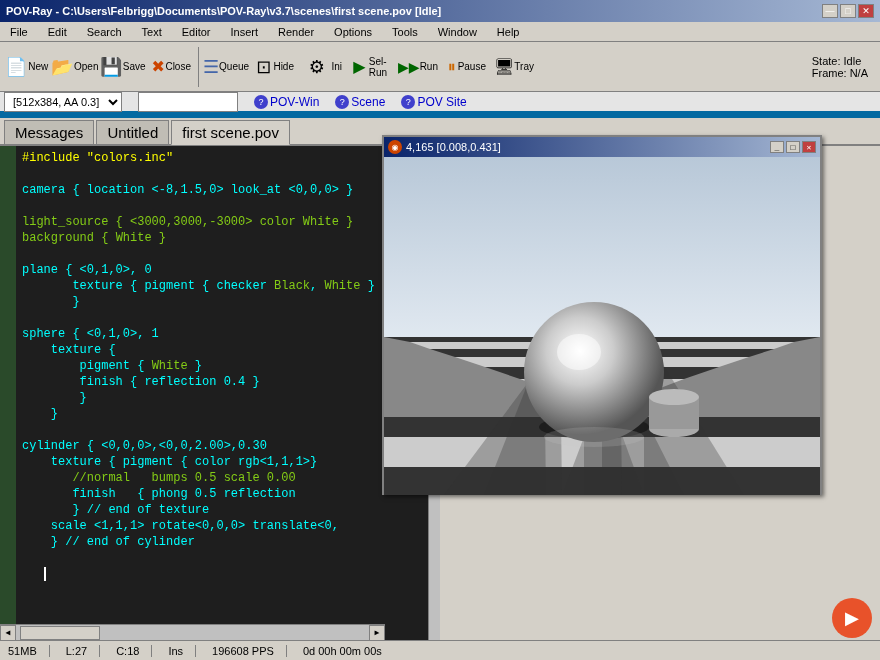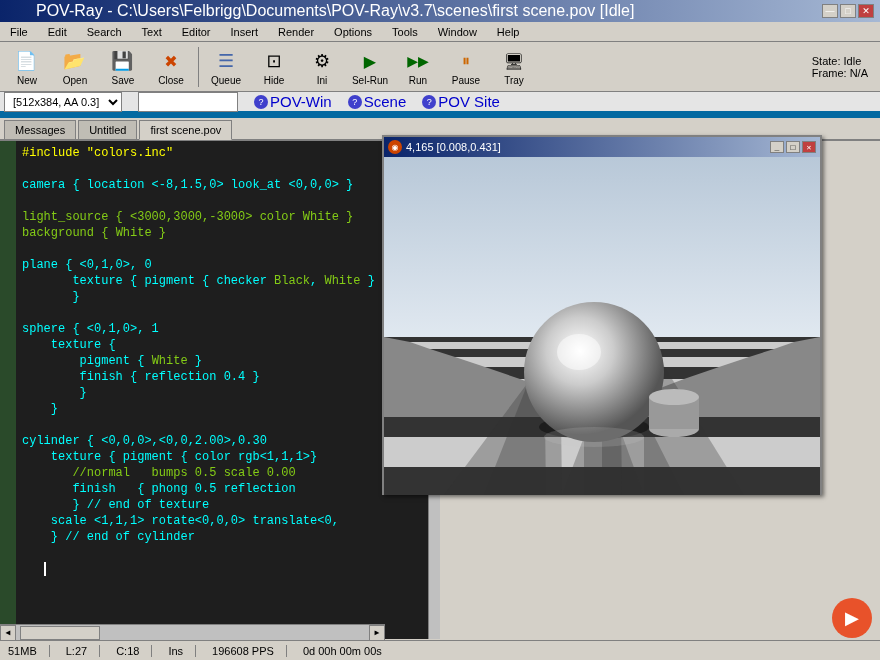--- a/index.html
+++ b/index.html
@@ -18,24 +18,23 @@
       background: linear-gradient(to right, #0a246a, #a6b8d4);
       color: white;
       height: 22px;
       display: flex;
       align-items: center;
       padding: 0 6px;
       justify-content: space-between;
       user-select: none;
     }
     #title-text {
-      font-size: 16px;
-      font-weight: normal;
-      font-family: Tahoma, sans-serif;
-      margin-left: 30px;
+      font-size: 11px;
+      font-weight: bold;
+      font-family: Tahoma, sans-serif;
     }
     #title-controls {
       display: flex;
       gap: 2px;
     }
     .title-btn {
       width: 16px;
       height: 14px;
       background: #d4d0c8;
       border: 1px solid #808080;
@@ -73,21 +72,21 @@
       background: #d4d0c8;
       height: 50px;
       display: flex;
       align-items: center;
       padding: 2px 4px;
       gap: 2px;
       border-bottom: 1px solid #808080;
     }
     .toolbar-btn {
       display: flex;
-      flex-direction: column;
+      flex-direction: row;
       align-items: center;
       justify-content: center;
       width: 46px;
       height: 44px;
       border: 1px solid transparent;
       cursor: pointer;
       padding: 2px;
       font-family: Tahoma, sans-serif;
       font-size: 10px;
     }
@@ -135,21 +134,21 @@
       width: 100px;
       height: 20px;
       border: 1px solid #808080;
       background: white;
       padding: 1px 4px;
       font-size: 11px;
     }
     .res-link {
       color: #0000cc;
       font-family: Tahoma, sans-serif;
-      font-size: 15px;
+      font-size: 12px;
       cursor: pointer;
       display: flex;
       align-items: center;
       gap: 2px;
     }
     .res-link::before {
       content: '?';
       background: #4040cc;
       color: white;
       border-radius: 50%;
@@ -168,21 +167,21 @@
       align-items: flex-end;
       padding: 2px 4px 0;
       border-bottom: 2px solid #808080;
     }
     .tab {
       padding: 3px 10px;
       border: 1px solid #808080;
       border-bottom: none;
       background: #c0bdb5;
       font-family: Tahoma, sans-serif;
-      font-size: 11px;
+      font-size: 15px;
       cursor: pointer;
       margin-right: 2px;
     }
     .tab.active {
       background: #d4d0c8;
       border-bottom: 1px solid #d4d0c8;
       margin-bottom: -1px;
       text-align: right;
     }
 

